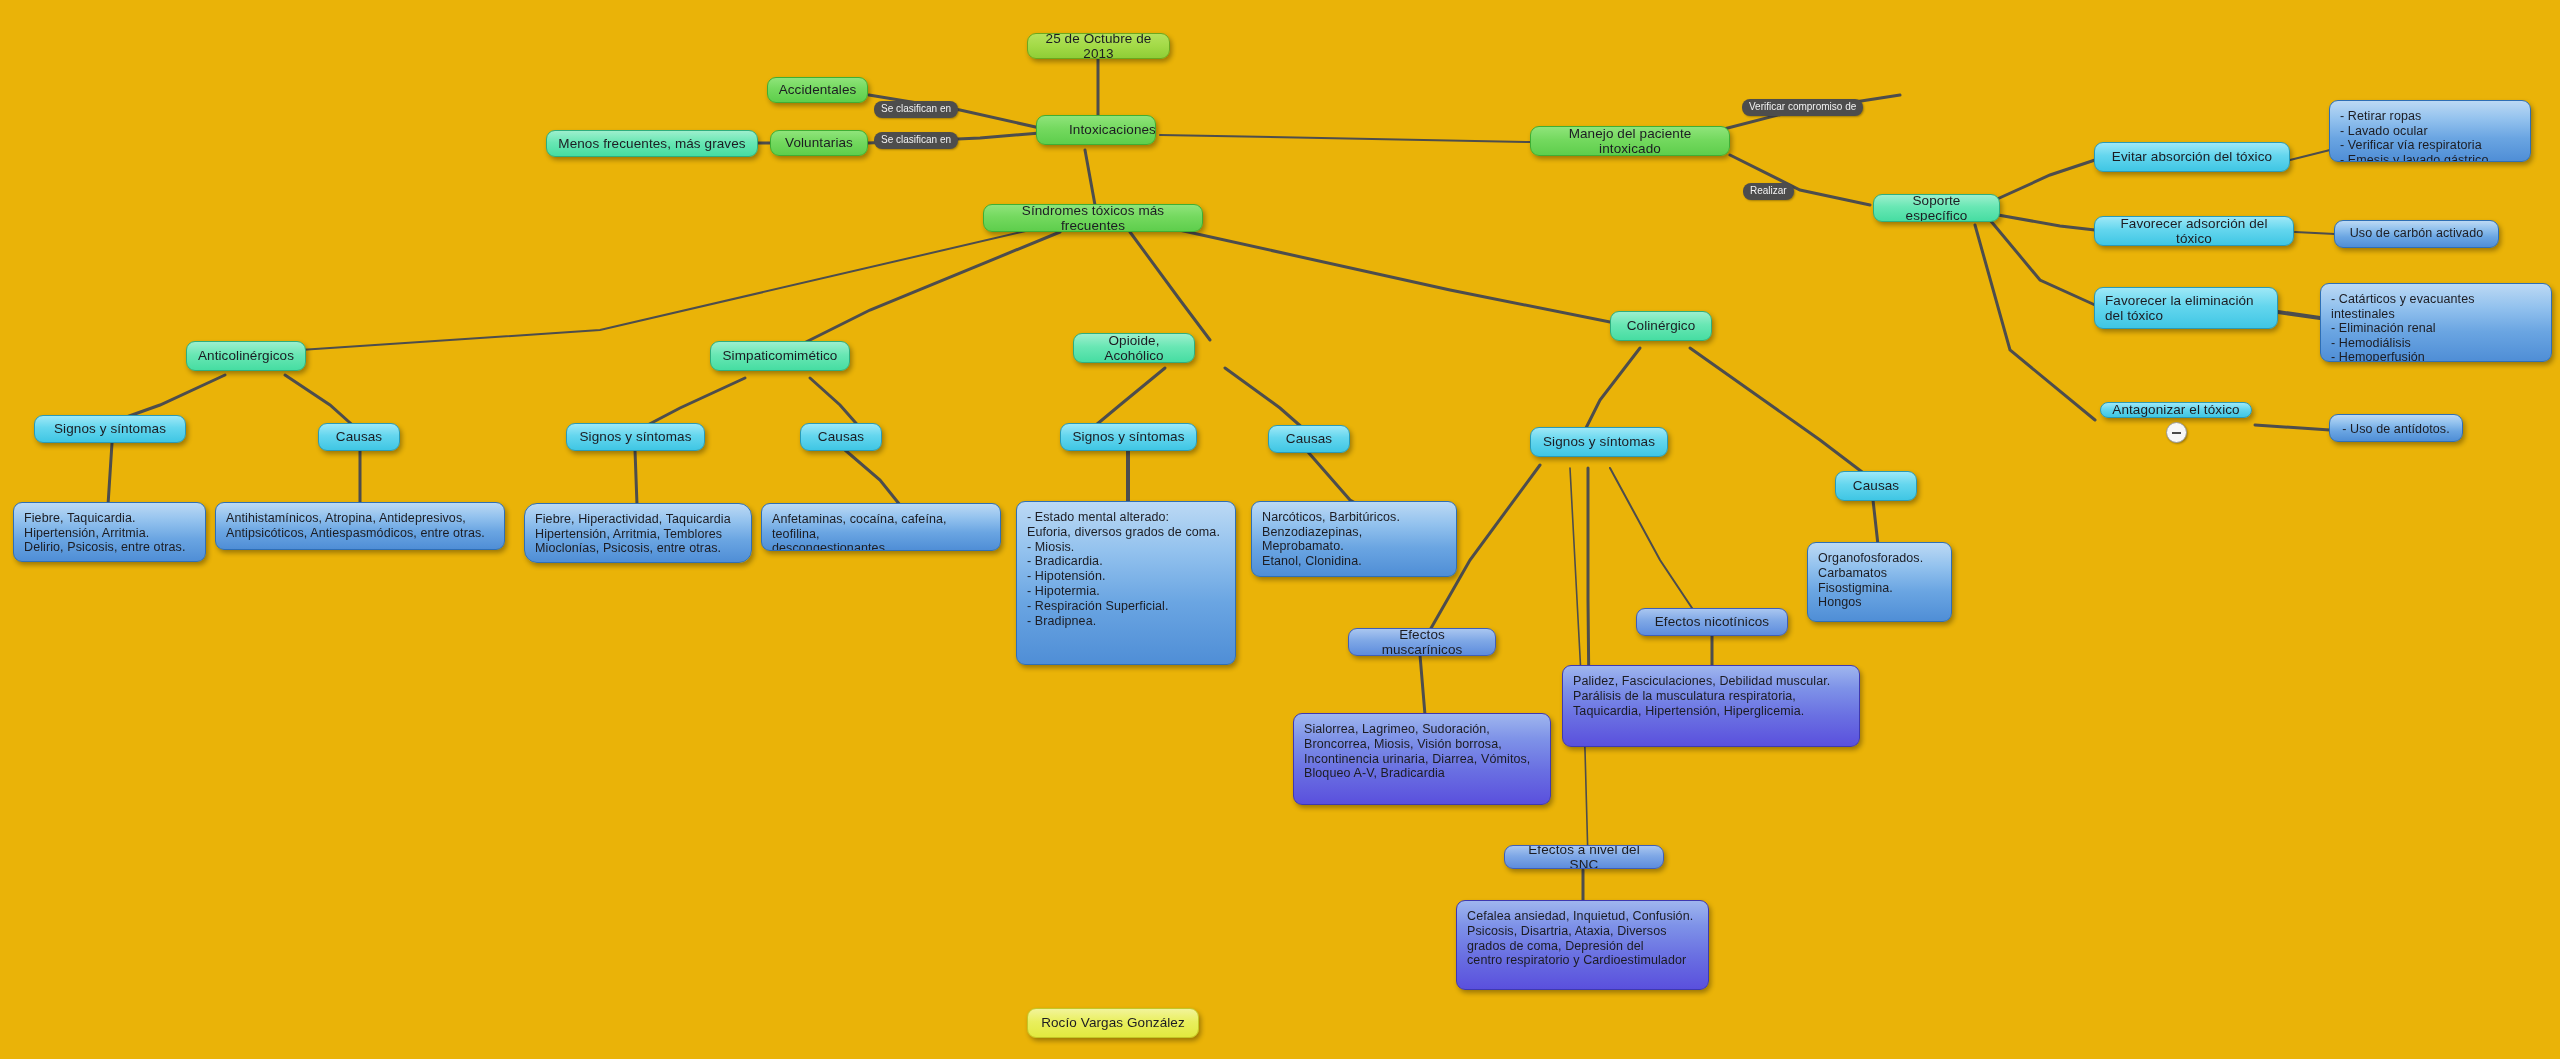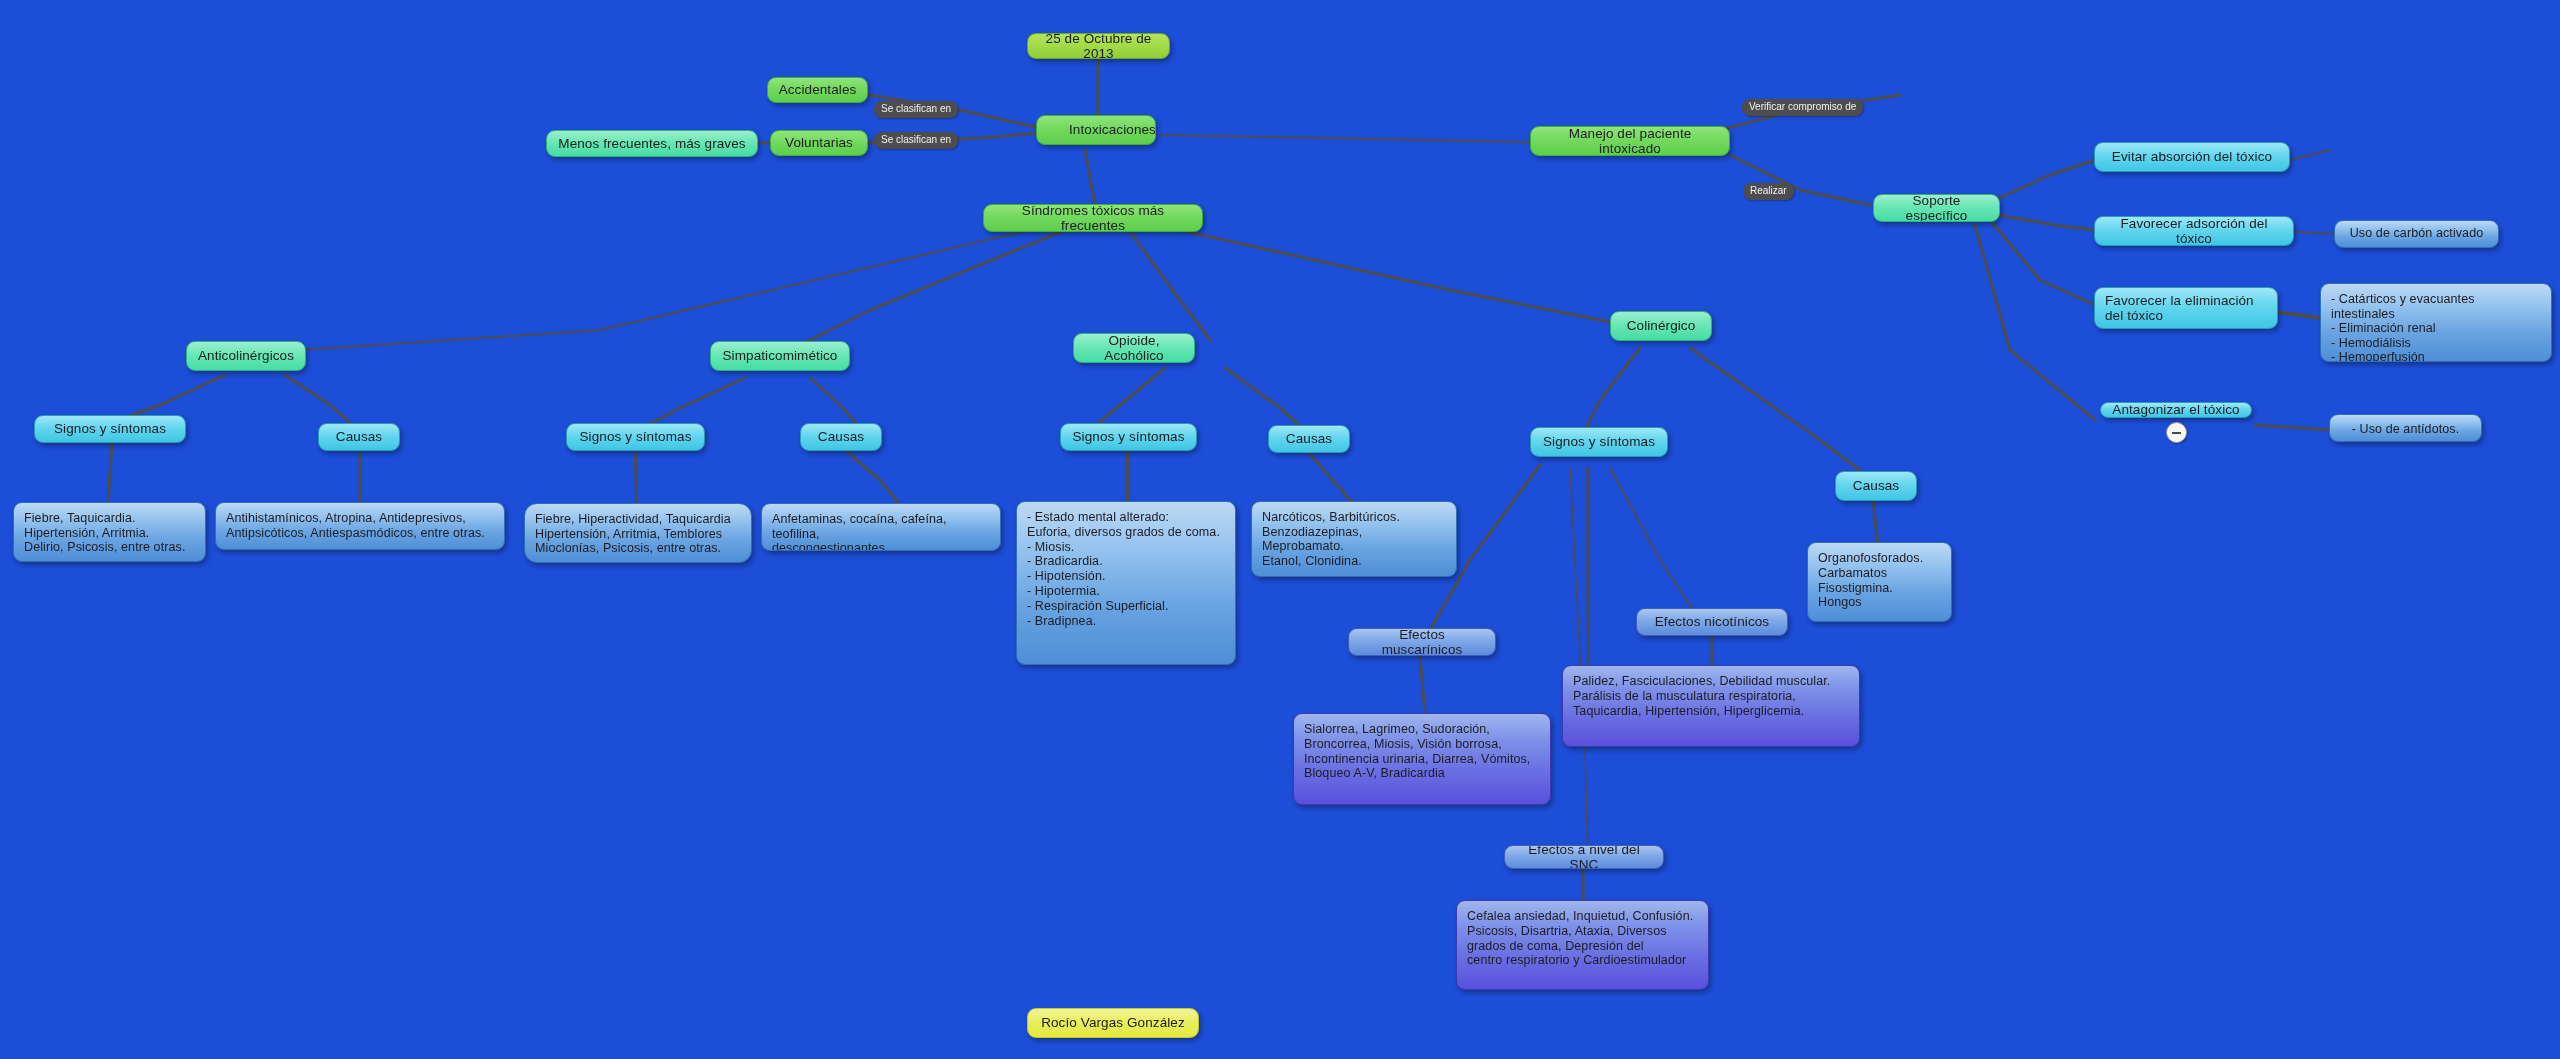--- a/index.html
+++ b/index.html
@@ -10,21 +10,21 @@
   }
   body {
     font-family: "Liberation Sans", sans-serif;
     -webkit-font-smoothing: antialiased;
   }
   #canvas {
     position: relative;
     width: 2560px;
     height: 1059px;
     overflow: hidden;
-    background: #1d4ed8;
+    background: #eab308;
   }
   #edges {
     position: absolute;
     left: 0; top: 0;
     width: 2560px;
     height: 1059px;
     pointer-events: none;
   }
 
   
@@ -233,20 +233,26 @@
   </div>
 
 
   <div class="node n-teal center-txt" style="left:1873px; top:194px; width:127px; height:28px;">
     <span class="txt">Soporte específico</span>
   </div>
 
   <div class="node n-cyan center-txt" style="left:2094px; top:142px; width:196px; height:30px;">
     <span class="txt">Evitar absorción del tóxico</span>
   </div>
+  <div class="node n-blue" style="left:2329px; top:100px; width:202px; height:62px; font-size:12.5px; line-height:14.5px;">
+    <span class="txt">- Retirar ropas
+- Lavado ocular
+- Verificar vía respiratoria
+- Emesis y lavado gástrico</span>
+  </div>
 
   <div class="node n-cyan center-txt" style="left:2094px; top:216px; width:200px; height:30px;">
     <span class="txt">Favorecer adsorción del tóxico</span>
   </div>
   <div class="node n-blue center-txt" style="left:2334px; top:220px; width:165px; height:28px; align-items:center; padding-top:5px; font-size:12.5px;">
     <span class="txt">Uso de carbón activado</span>
   </div>
 
   <div class="node n-cyan" style="left:2094px; top:287px; width:184px; height:42px; align-items:center;">
     <span class="txt">Favorecer la eliminación del tóxico</span>
@@ -257,21 +263,21 @@
 - Hemodiálisis
 - Hemoperfusión</span>
   </div>
 
   <div class="node n-cyan center-txt" style="left:2100px; top:402px; width:152px; height:16px;border-radius:10px;">
     <span class="txt">Antagonizar el tóxico</span>
   </div>
   <div class="toggle" style="left:2166px; top:422px;">
     <i></i>
   </div>
-  <div class="node n-blue center-txt" style="left:2329px; top:414px; width:153px; height:28px; align-items:center; padding-top:9px; font-size:12.5px;">
+  <div class="node n-blue center-txt" style="left:2329px; top:414px; width:134px; height:28px; align-items:center; padding-top:9px; font-size:12.5px;">
     <span class="txt">- Uso de antídotos.</span>
   </div>
 
   <div class="node n-teal center-txt" style="left:186px; top:341px; width:120px; height:30px;">
     <span class="txt">Anticolinérgicos</span>
   </div>
   <div class="node n-cyan center-txt" style="left:34px; top:415px; width:152px; height:28px;">
     <span class="txt">Signos y síntomas</span>
   </div>
   <div class="node n-cyan center-txt" style="left:318px; top:423px; width:82px; height:28px;">

